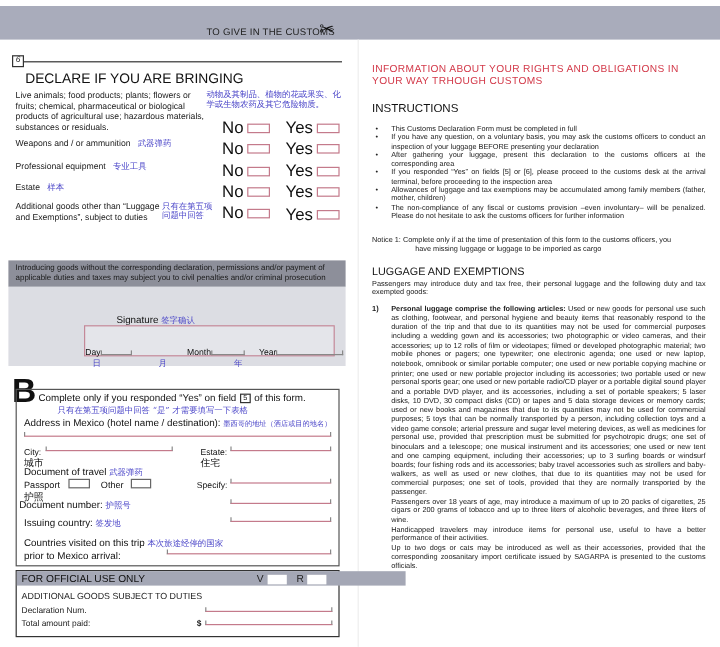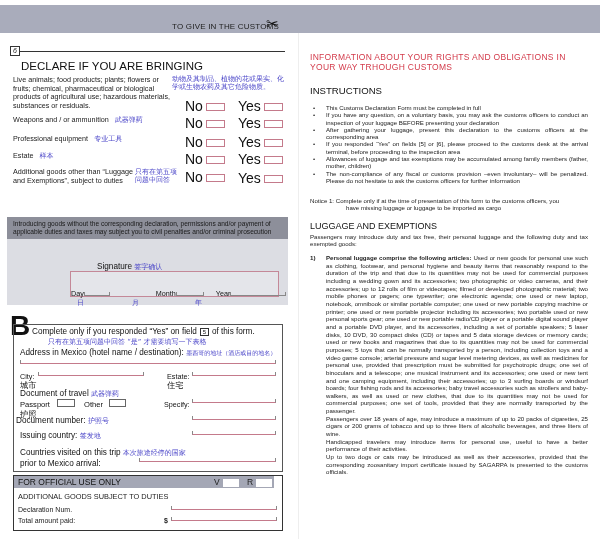--- a/index.html
+++ b/index.html
@@ -30,21 +30,21 @@
   .bsec { position: absolute; left: 10px; top: 312px; font-size: 28px; font-weight: bold; color: #111; line-height: 28px; }
   .bbox { position: absolute; left: 13px; top: 323px; width: 270px; height: 124px; border: 1px solid #555; }
   .bhead { position: absolute; left: 18px; top: 2px; font-size: 8.2px; color: #111; }
   .fieldnum { display: inline-block; width: 9px; height: 8px; border: 1px solid #333; font-size: 6px; text-align: center; line-height: 7px; margin: 0 3px; vertical-align: middle; }
   .bsub { position: absolute; left: 40px; top: 12px; }
   .lbl { position: absolute; font-size: 8.2px; color: #111; }
   .uline { position: absolute; height: 4px; border-bottom: 1px solid #c47a8b; border-left: 1px solid #888; border-right: 1px solid #888; }
   .smallbox { position: absolute; width: 18px; height: 8px; border: 1px solid #666; }
 
   .official { position: absolute; left: 13px; top: 484px; width: 270px; height: 48px; border: 1px solid #333; }
-  .off-head { position: absolute; left: 0; top: 0; width: 260px; height: 12px; background: #a4a7b5; font-size: 8.5px; padding: 1px 4px; color: #111; }
+  .off-head { position: absolute; left: 0; top: 0; width: 324px; height: 12px; background: #a4a7b5; font-size: 8.5px; padding: 1px 4px; color: #111; }
   .off-vr { position: absolute; top: 1px; font-size: 8.5px; }
   .off-vbox { display: inline-block; width: 16px; height: 8px; background: #fff; vertical-align: middle; margin-left: 3px; }
   .off-sub { position: absolute; left: 4px; top: 14px; font-size: 7.4px; }
   .off-row { position: absolute; left: 4px; font-size: 7px; }
 
   
   .right { position: absolute; left: 306px; top: 33px; width: 282px; }
   .rtitle { position: absolute; left: 4px; top: 19px; font-size: 8.5px; line-height: 10px; color: #d33a4a; letter-spacing: 0.3px; }
   .rh { position: absolute; left: 4px; font-size: 9.6px; color: #111; }
   .bullets { position: absolute; left: 4px; top: 71px; width: 278px; font-size: 6.1px; line-height: 7.3px; list-style: none; }

